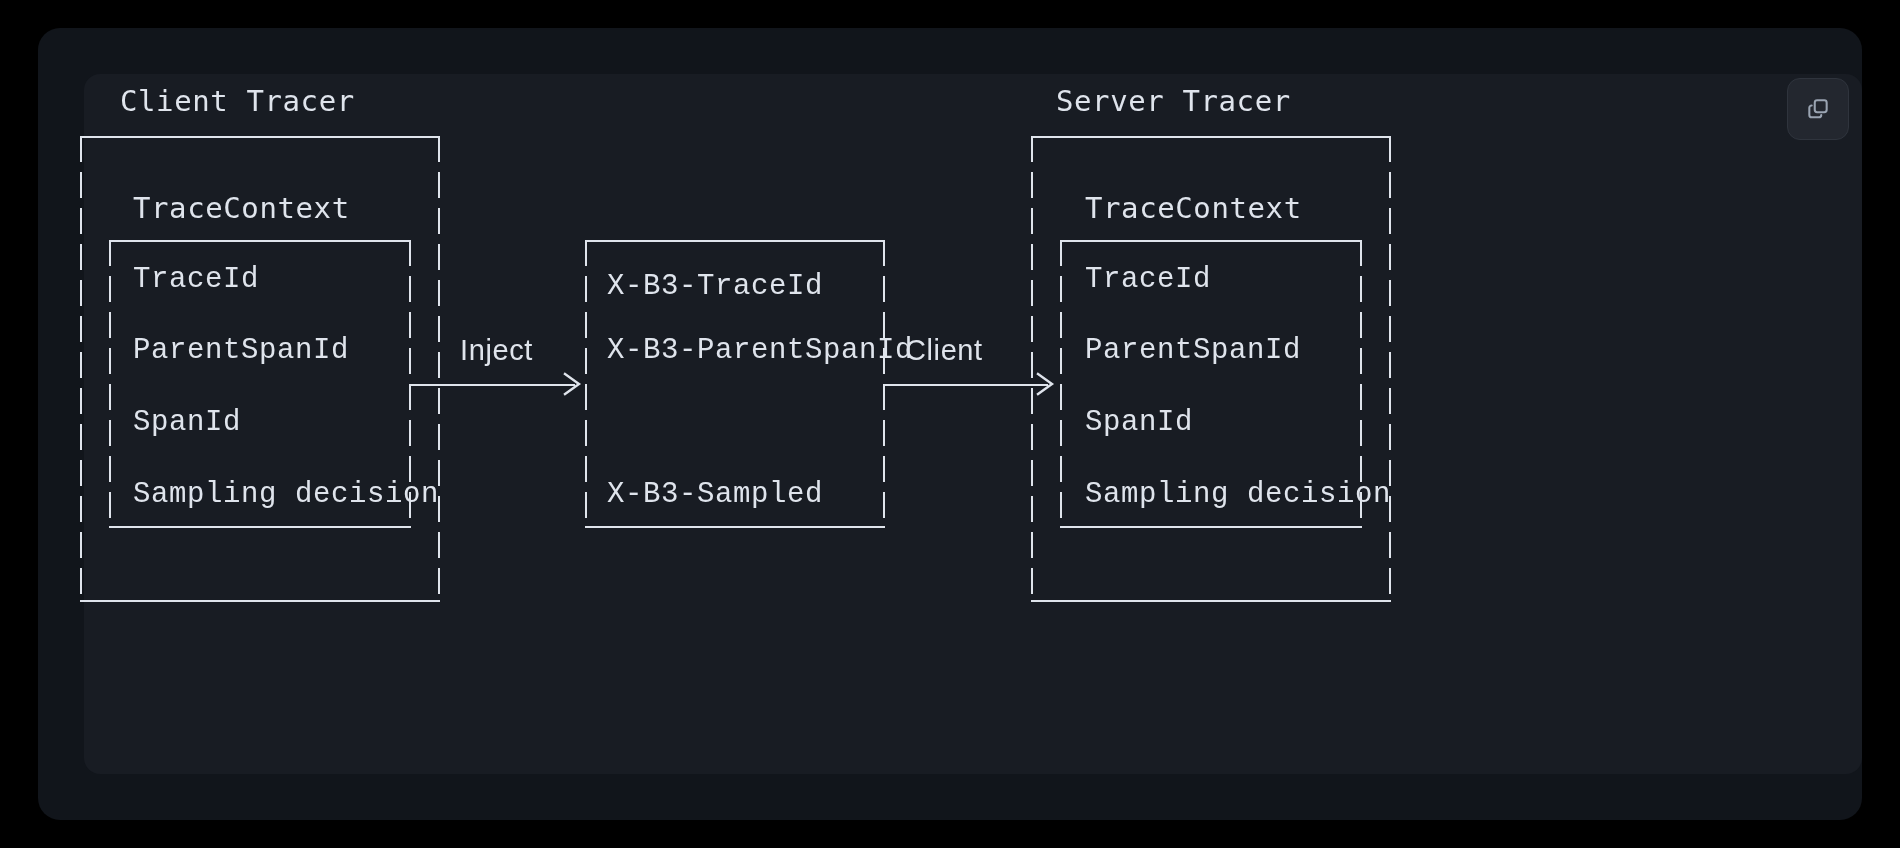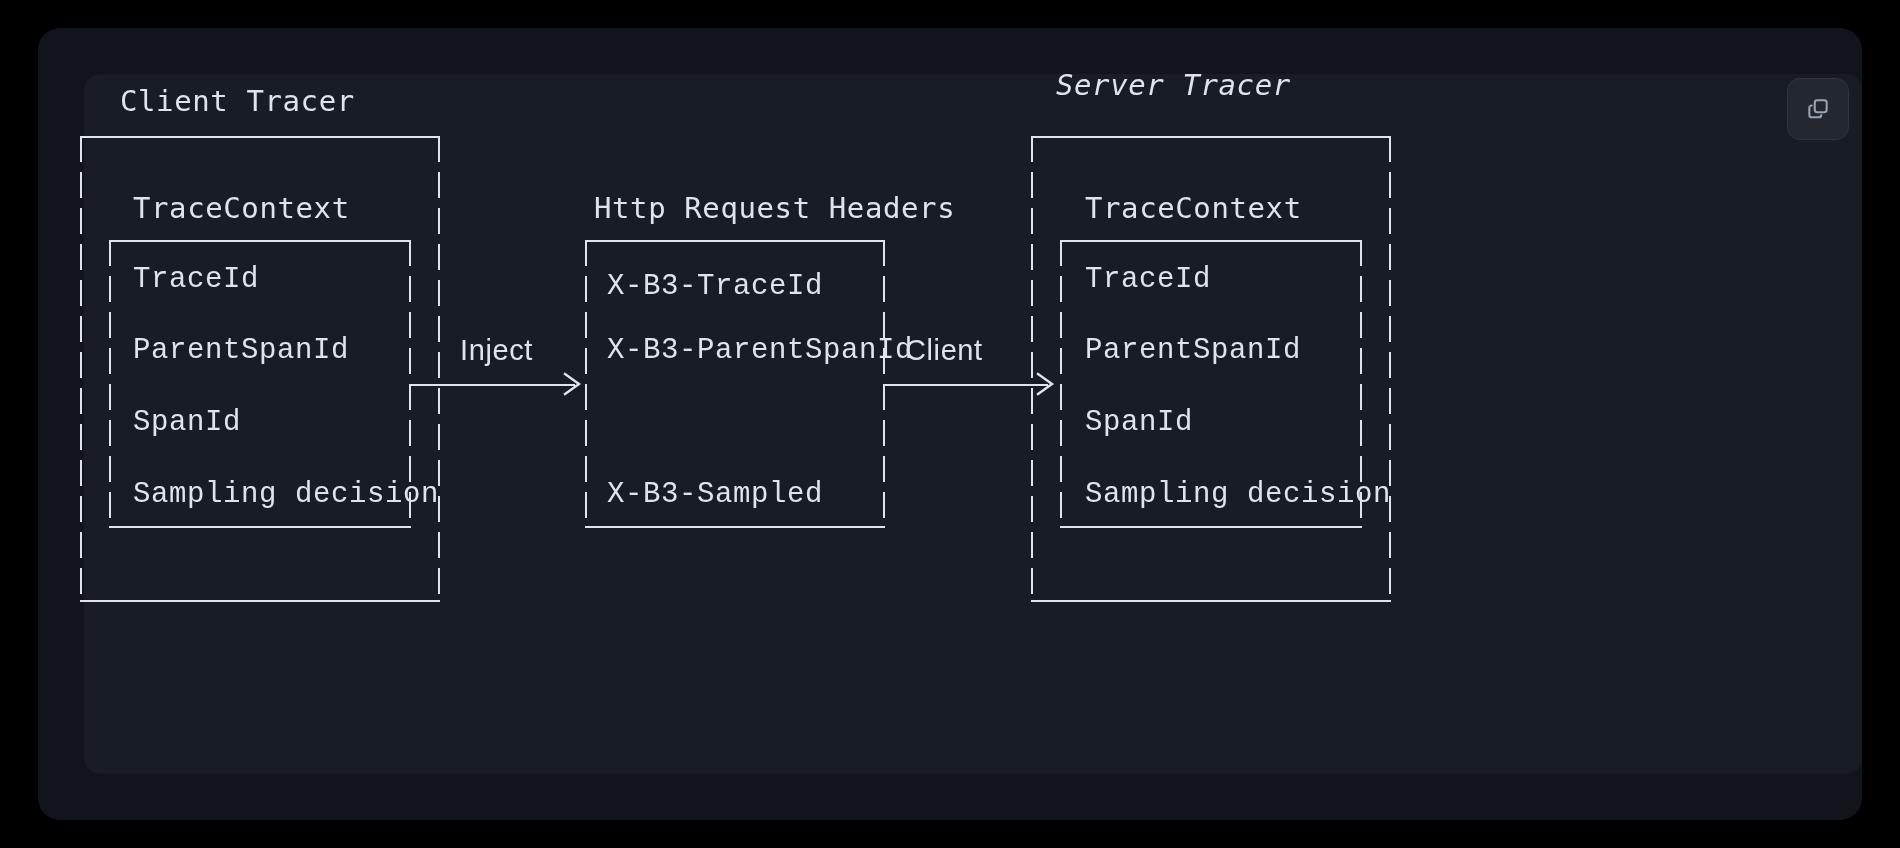--- a/index.html
+++ b/index.html
@@ -161,21 +161,20 @@
 
     <div class="edge-label" style="left:460px; top:334px;">Inject</div>
 
     <div class="arrow-line" style="left:410px; top:384px; width:165px;"></div>
     <div class="arrow-head" style="left:562px; top:371px;">
       <svg width="22" height="26" viewBox="0 0 22 26">
         <path d="M3 3 L17 13 L3 23" fill="none" stroke="#dfe4ec" stroke-width="2.4" stroke-linecap="square" stroke-linejoin="miter"></path>
       </svg>
     </div>
 
-    <div class="ttl" style="left:594px; top:191px;">Http Request Headers</div>
 
     <div class="frame" style="left:585px; top:240px; width:300px; height:288px;">
       <div class="h top"></div>
       <div class="h bot"></div>
       <div class="v l"></div>
       <div class="v r"></div>
     </div>
 
     <div class="row" style="left:607px; top:270px;">X-B3-TraceId</div>
     <div class="row" style="left:607px; top:334px;">X-B3-ParentSpanId</div>
@@ -183,21 +182,21 @@
 
     <div class="edge-label" style="left:905px; top:334px;">Client</div>
 
     <div class="arrow-line" style="left:885px; top:384px; width:163px;"></div>
     <div class="arrow-head" style="left:1035px; top:371px;">
       <svg width="22" height="26" viewBox="0 0 22 26">
         <path d="M3 3 L17 13 L3 23" fill="none" stroke="#dfe4ec" stroke-width="2.4" stroke-linecap="square" stroke-linejoin="miter"></path>
       </svg>
     </div>
 
-    <div class="ttl" style="left:1056px; top:68px;font-style:italic;">Server Tracer</div>
+    <div class="ttl" style="left:1056px; top:84px;">Server Tracer</div>
 
     <div class="frame" style="left:1031px; top:136px; width:360px; height:466px;">
       <div class="h top"></div>
       <div class="h bot"></div>
       <div class="v l"></div>
       <div class="v r"></div>
     </div>
 
     <div class="ttl" style="left:1085px; top:191px;">TraceContext</div>
 

